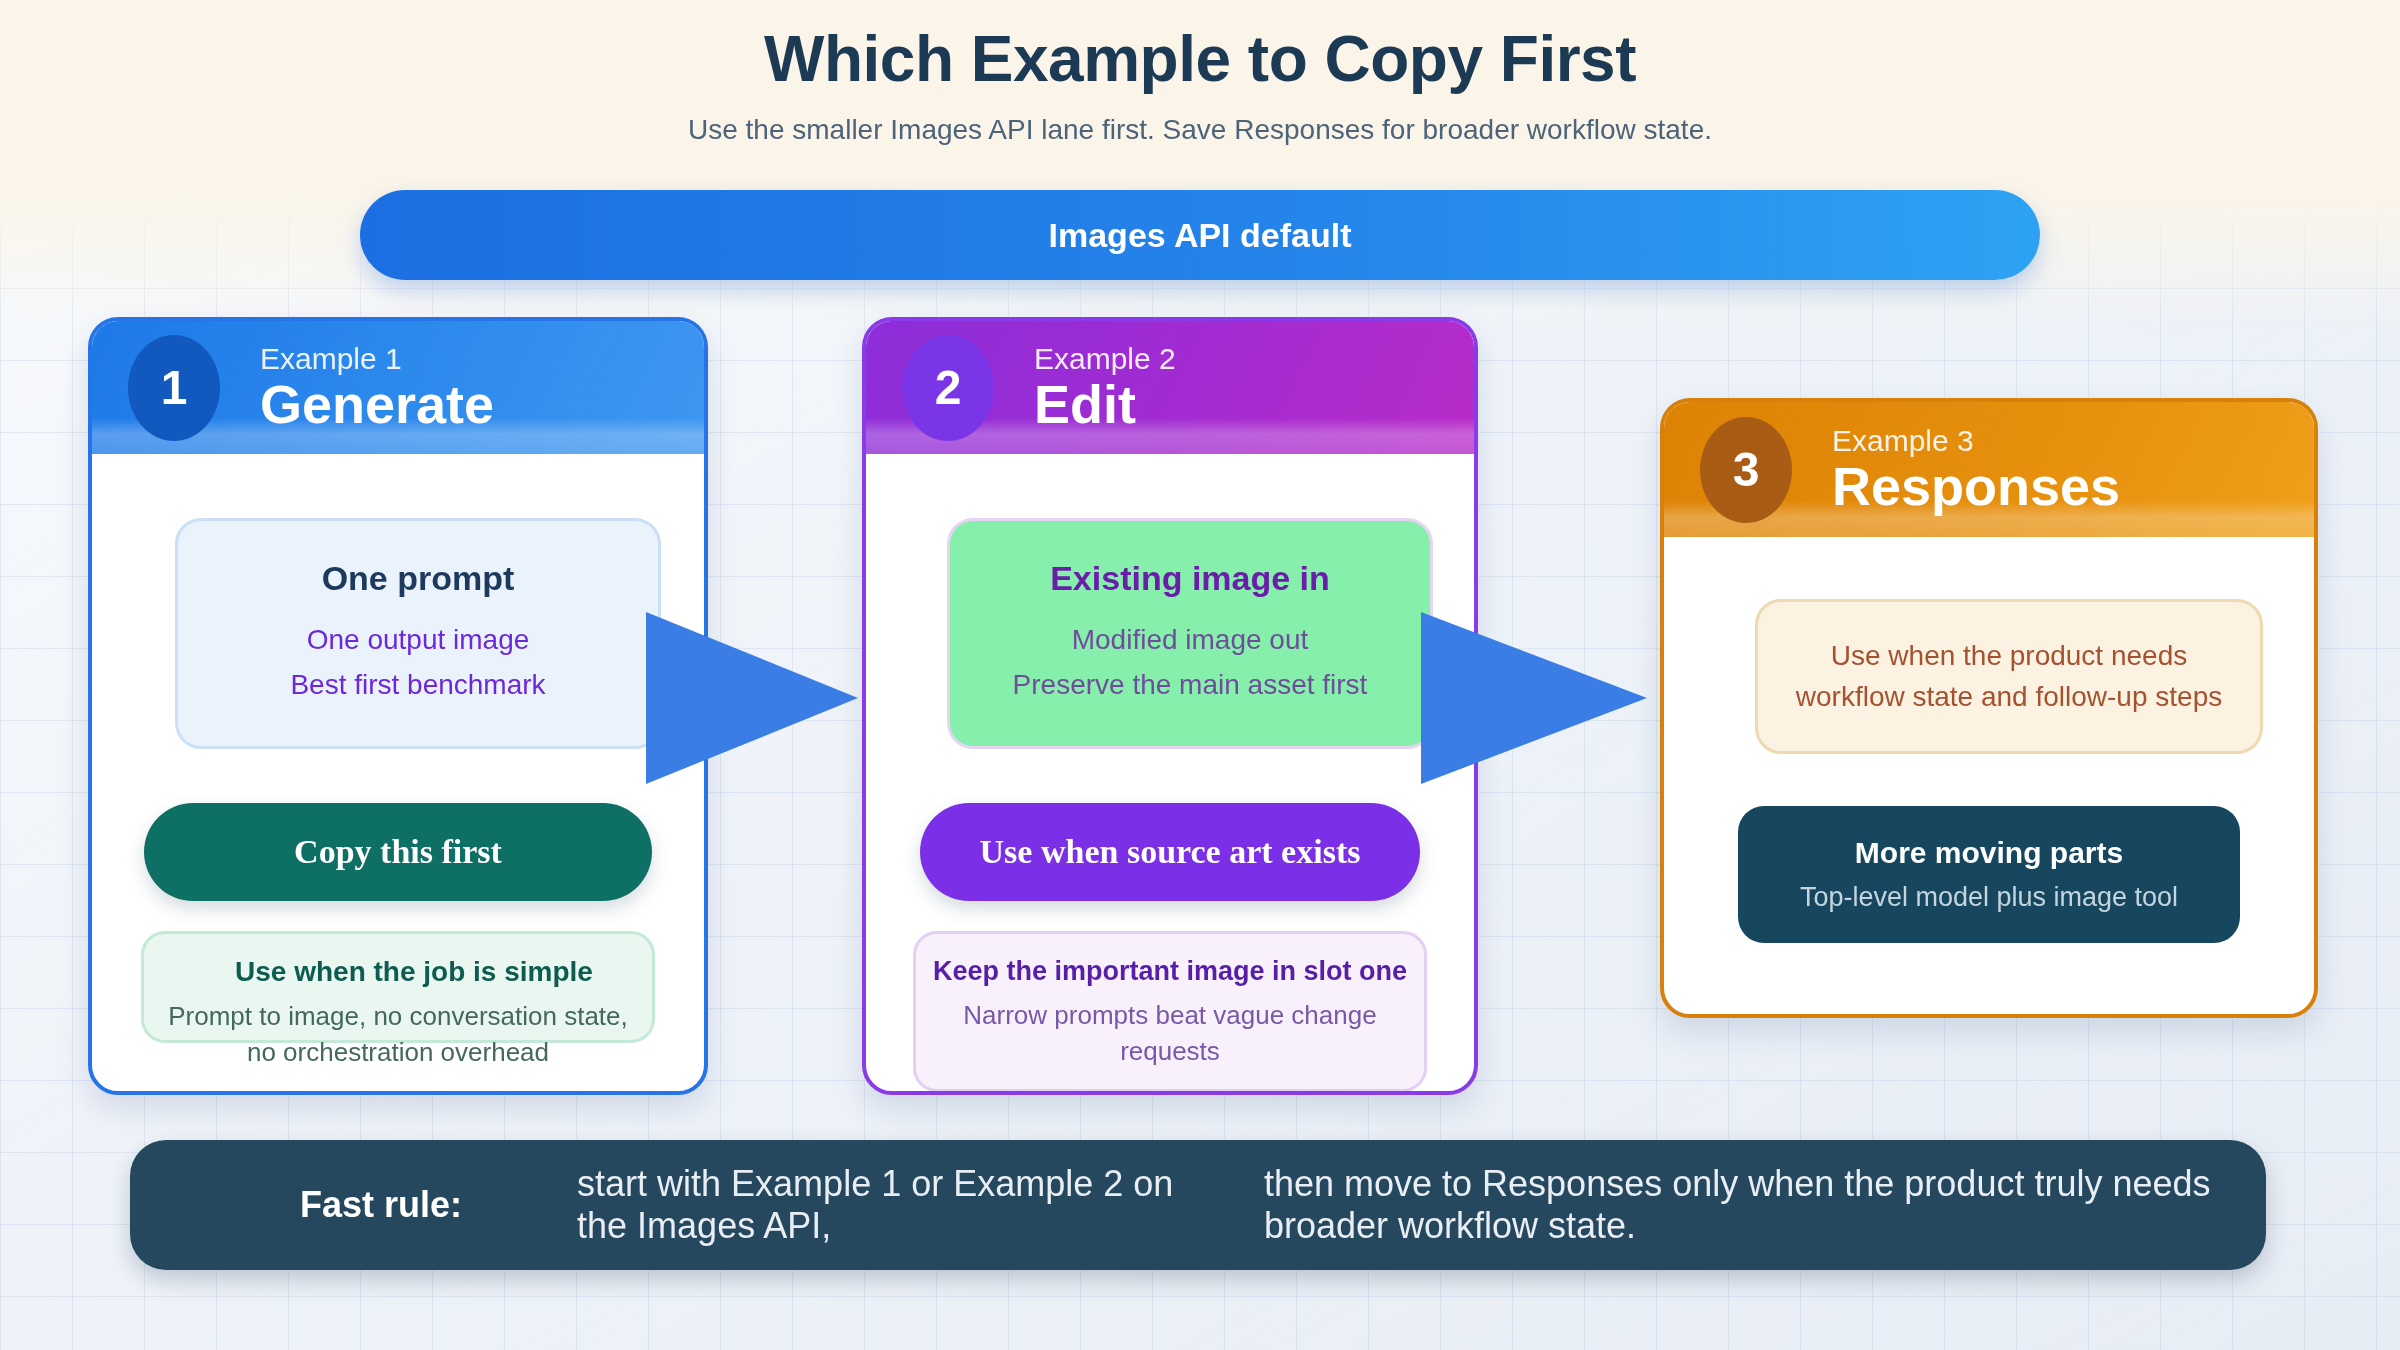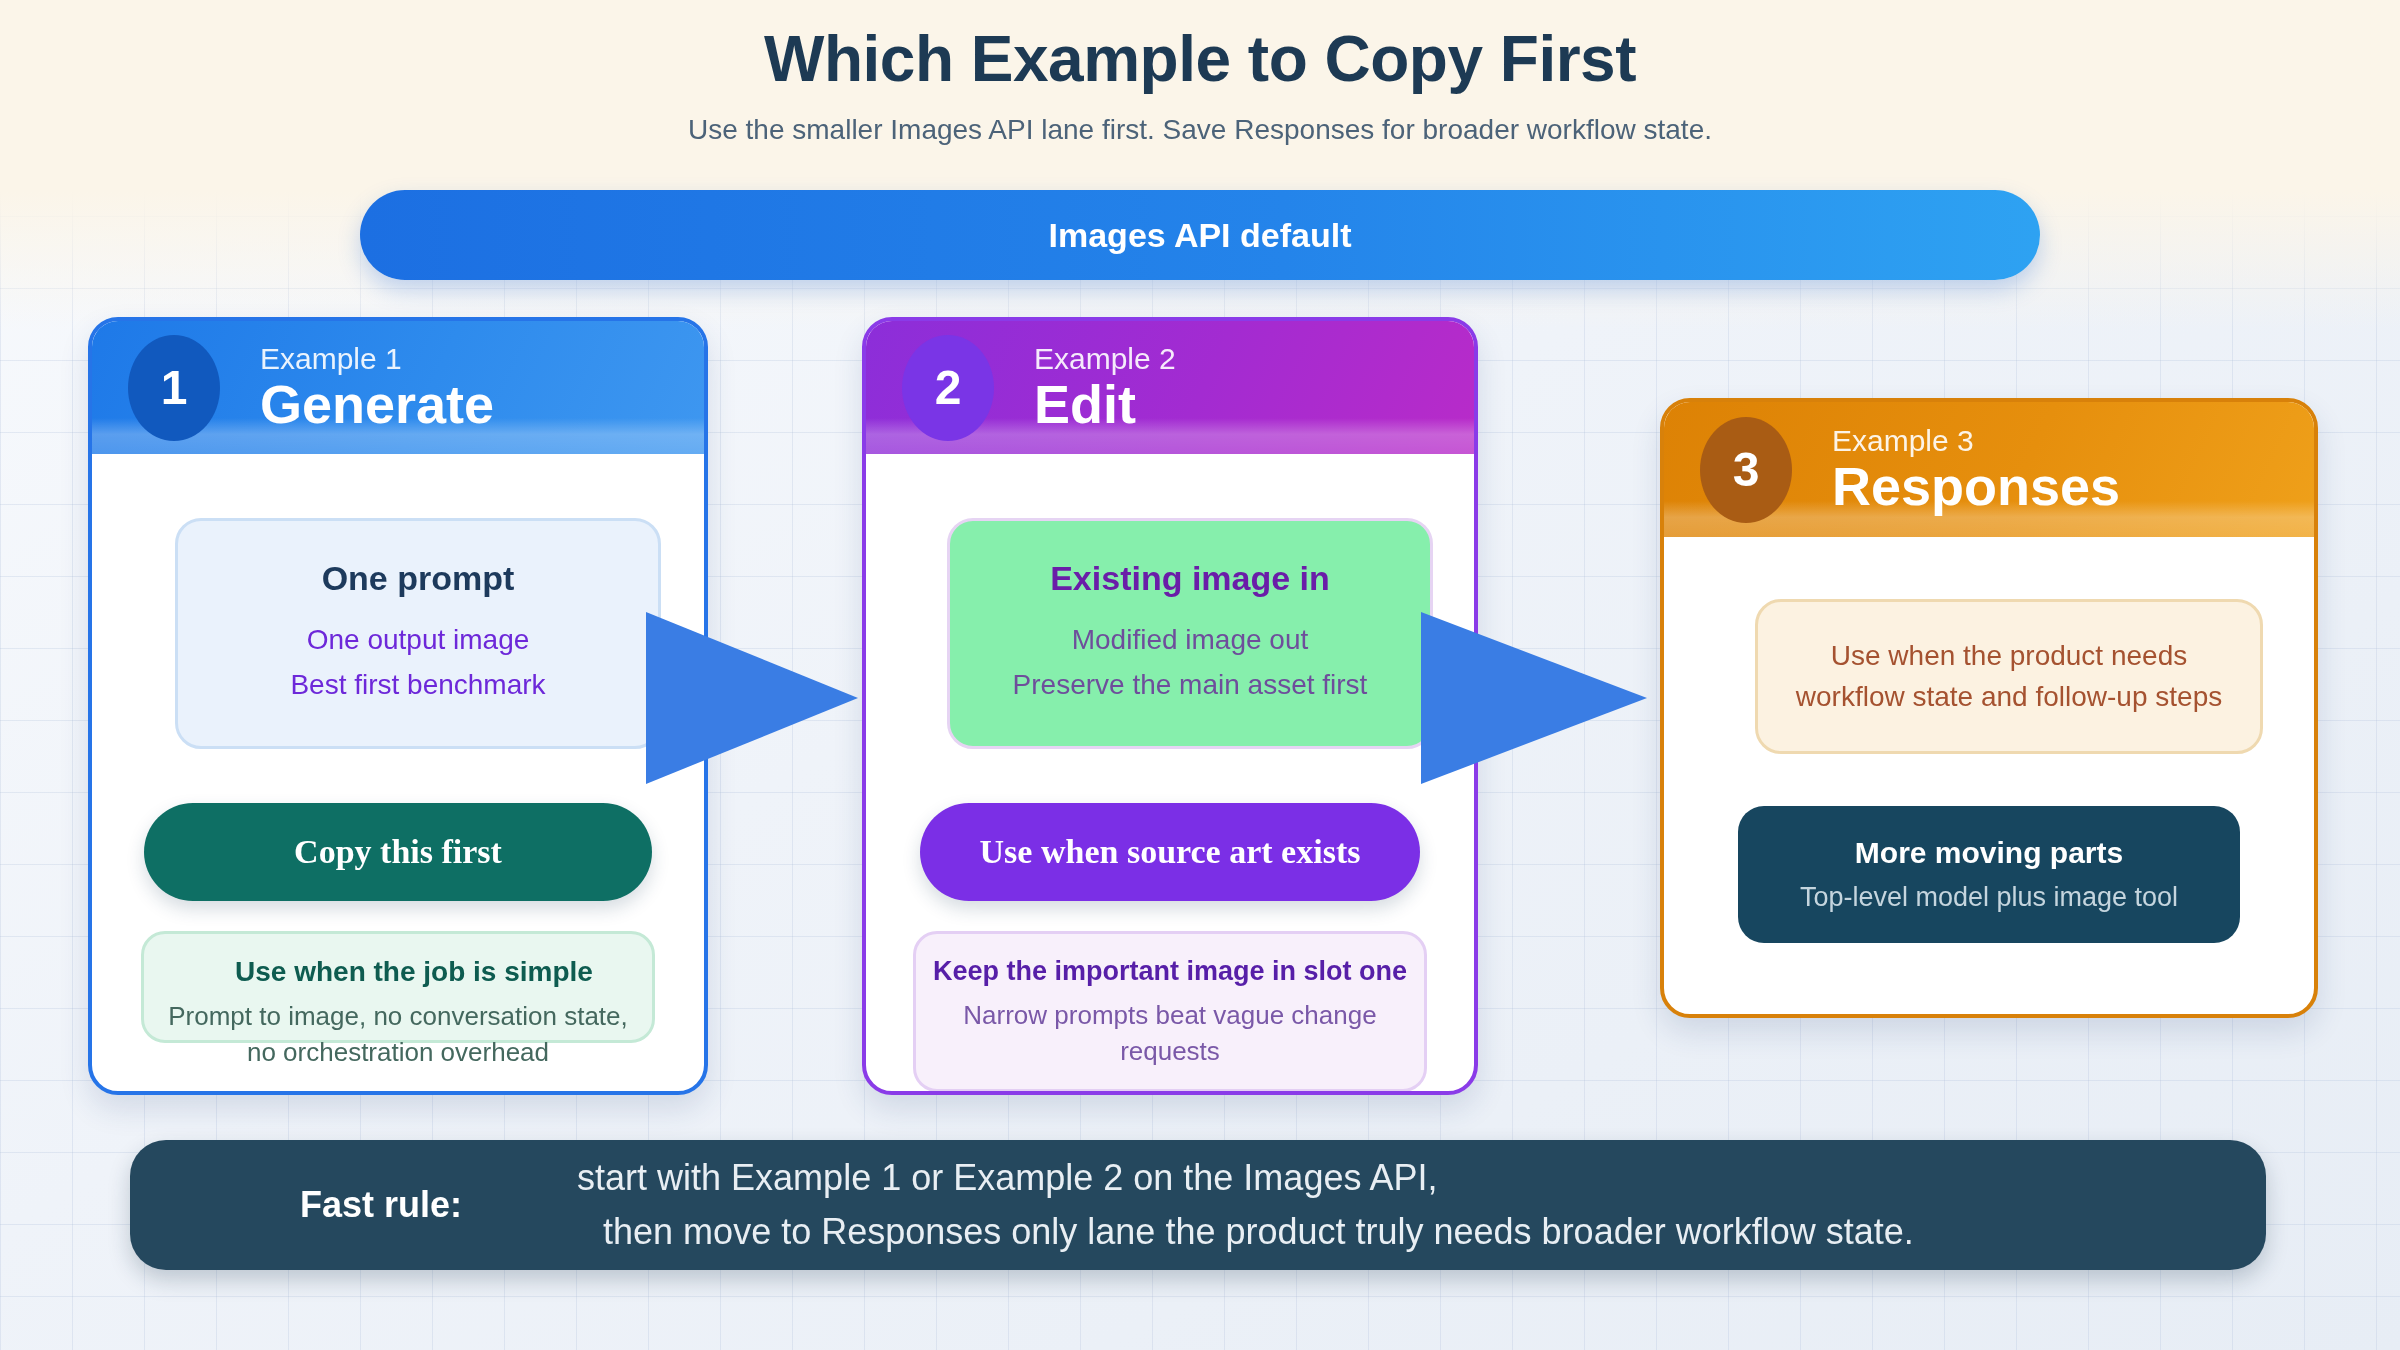--- a/index.html
+++ b/index.html
@@ -92,21 +92,21 @@
 
   .arrow{position:absolute;background:#3a7de4;z-index:5;
     clip-path:polygon(0 0,100% 50%,0 100%);}
   .arrow.a1{left:646px;top:612px;width:212px;height:172px;}
   .arrow.a2{left:1421px;top:612px;width:226px;height:172px;}
 
   .footer-bar{position:absolute;left:130px;top:1140px;width:2136px;height:130px;
     border-radius:36px;background:#25485e;display:flex;align-items:center;
     padding-left:170px;box-sizing:border-box;box-shadow:0 10px 22px rgba(20,45,70,.22);}
   .footer-label{font-size:36px;font-weight:bold;color:#ffffff;flex:0 0 auto;}
-  .footer-lines{margin-left:115px;display:flex;flex-direction:column;gap:12px;}
+  .footer-lines{margin-left:115px;display:flex;flex-direction:row;gap:12px;}
   .footer-line1{font-size:36px;color:#e8eef3;}
   .footer-line2{font-size:36px;color:#e8eef3;padding-left:26px;}
 </style>
 </head>
 <body>
 
 <div id="canvas">
   <div class="grid-layer"></div>
   <div class="cream-band"></div>
 
@@ -180,16 +180,16 @@
     </div>
   </div>
 
   <div class="arrow a1"></div>
   <div class="arrow a2"></div>
 
   <div class="footer-bar">
     <span class="footer-label">Fast rule:</span>
     <div class="footer-lines">
       <span class="footer-line1">start with Example 1 or Example 2 on the Images API,</span>
-      <span class="footer-line2">then move to Responses only lane the product truly needs broader workflow state.</span>
+      <span class="footer-line2">then move to Responses only when the product truly needs broader workflow state.</span>
     </div>
   </div>
 </div>
 
 </body></html>

